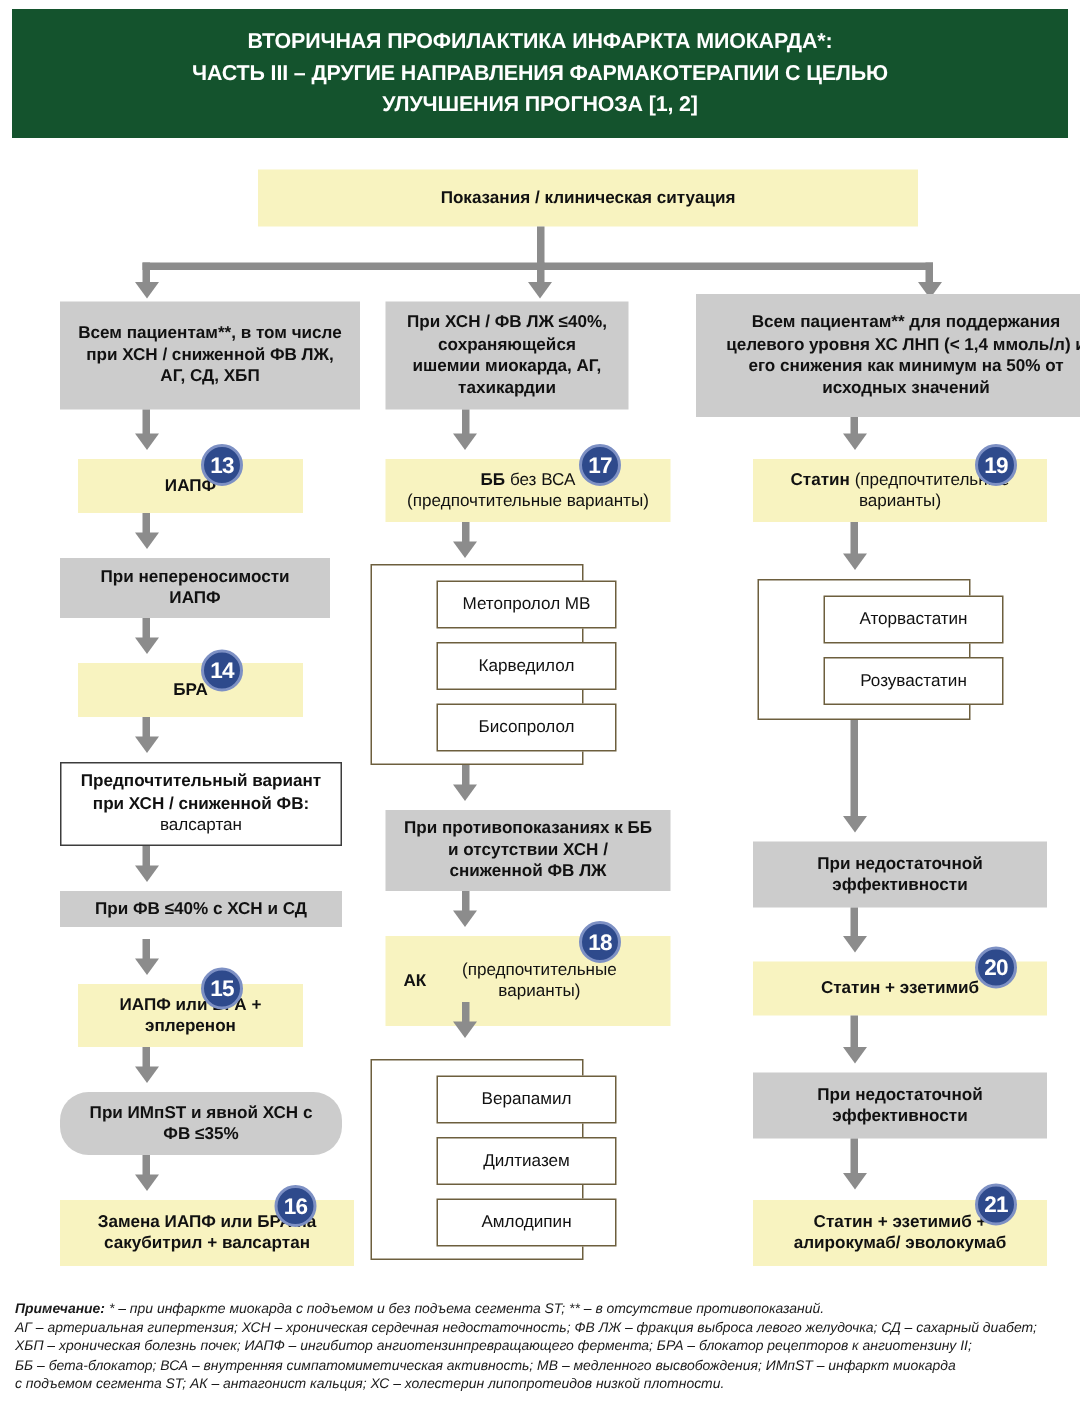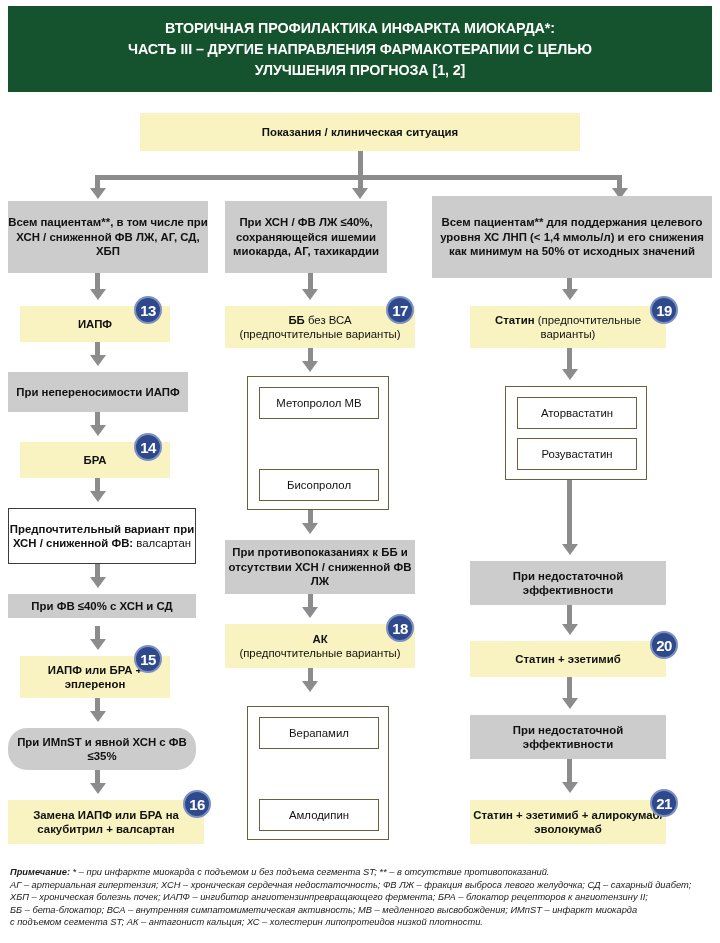--- a/index.html
+++ b/index.html
@@ -30,21 +30,22 @@
   }
 
   
   .box {
     position: absolute;
     display: flex; align-items: center; justify-content: center;
     text-align: center;
     font-size: 11.4px;
     line-height: 14.5px;
     color: #111111;
-    padding: 2px 0;
+    padding: 2px 12px;
+    margin-left: 32px;
   }
   .box-yellow { background: #f8f3c0; font-weight: bold; }
   .box-gray   { background: #cccccc; font-weight: bold; }
   .box-white  { background: #ffffff; border: 1.3px solid #3c3c3c; font-weight: bold; }
   .box-drug   { background: #ffffff; border: 1.3px solid #6d5f3e; font-weight: normal; }
   .grp        { background: #ffffff; border: 1.3px solid #6d5f3e; position: absolute; }
   .norm { font-weight: normal; }
 
   
   .vline { position: absolute; background: #8c8c8c; width: 5px; }
@@ -184,47 +185,53 @@
   </div>
   <div class="badge" style="left:386px; top:296px;">17</div>
 
   <div class="vline" style="left:307.5px; top:348px; height:14px;"></div>
   <div class="arrow" style="left:302px; top:361px;"></div>
 
   <div class="grp" style="left:247px; top:376px; width:142px; height:134px;">
     <div class="box box-drug" style="left:11px; top:10px; width:120px; height:32px;">
       <span>Метопролол МВ</span>
     </div>
+    <div class="box box-drug" style="left:11px; top:51px; width:120px; height:32px;">
+      <span>Карведилол</span>
+    </div>
     <div class="box box-drug" style="left:11px; top:92px; width:120px; height:32px;">
       <span>Бисопролол</span>
     </div>
   </div>
 
   <div class="vline" style="left:307.5px; top:510px; height:14px;"></div>
   <div class="arrow" style="left:302px; top:523px;"></div>
 
   <div class="box box-gray" style="left:225px; top:540px; width:190px; height:54px;">
     <span>При противопоказаниях к ББ и отсутствии ХСН / сниженной ФВ ЛЖ</span>
   </div>
 
   <div class="vline" style="left:307.5px; top:594px; height:14px;"></div>
   <div class="arrow" style="left:302px; top:607px;"></div>
 
-  <div class="box box-yellow" style="left:225px; top:624px; width:190px; height:44px; flex-direction:column;">
+  <div class="box box-yellow" style="left:225px; top:624px; width:190px; height:60px; flex-direction:row;">
     <span>АК</span>
     <span class="norm">(предпочтительные варианты)</span>
   </div>
   <div class="badge" style="left:386px; top:614px;">18</div>
 
   <div class="vline" style="left:307.5px; top:668px; height:14px;"></div>
   <div class="arrow" style="left:302px; top:681px;"></div>
 
   <div class="grp" style="left:247px; top:706px; width:142px; height:134px;">
     <div class="box box-drug" style="left:11px; top:10px; width:120px; height:32px;">
       <span>Верапамил</span>
+    </div>
+    <div class="box box-drug" style="left:11px; top:51px; width:120px; height:32px;">
+      <span>Дилтиазем</span>
     </div>
     <div class="box box-drug" style="left:11px; top:92px; width:120px; height:32px;">
       <span>Амлодипин</span>
     </div>
   </div>
 
   <div class="vline" style="left:567px; top:278px; height:12px;"></div>
   <div class="arrow" style="left:561.5px; top:289px;"></div>
 
   <div class="box box-yellow" style="left:470px; top:306px; width:196px; height:42px;">

